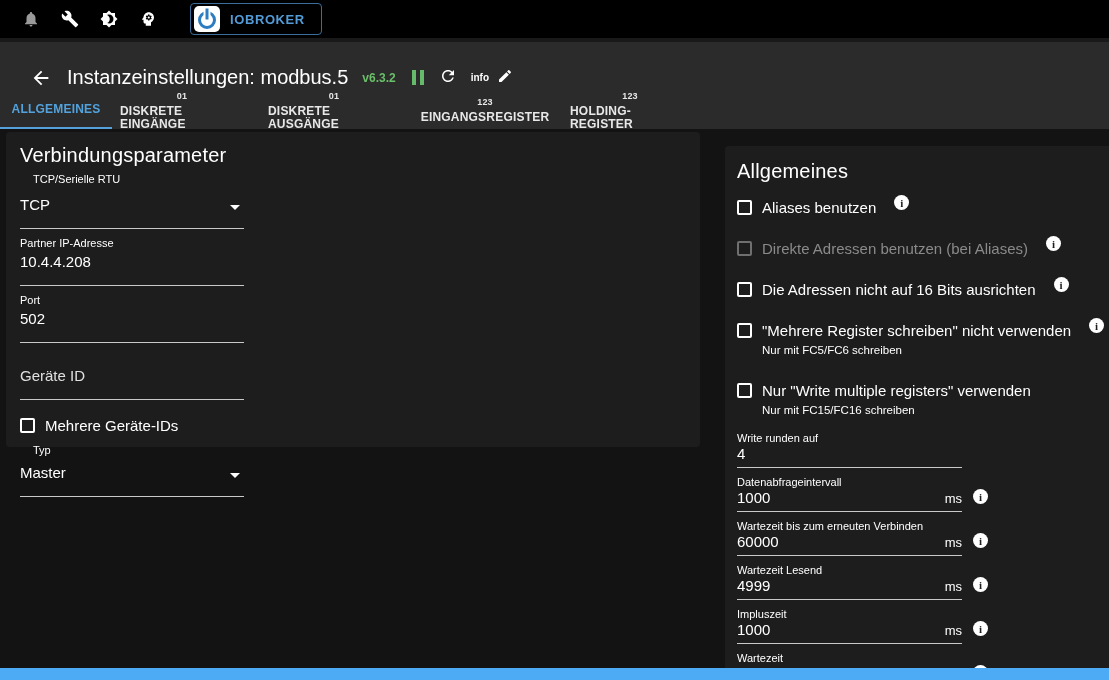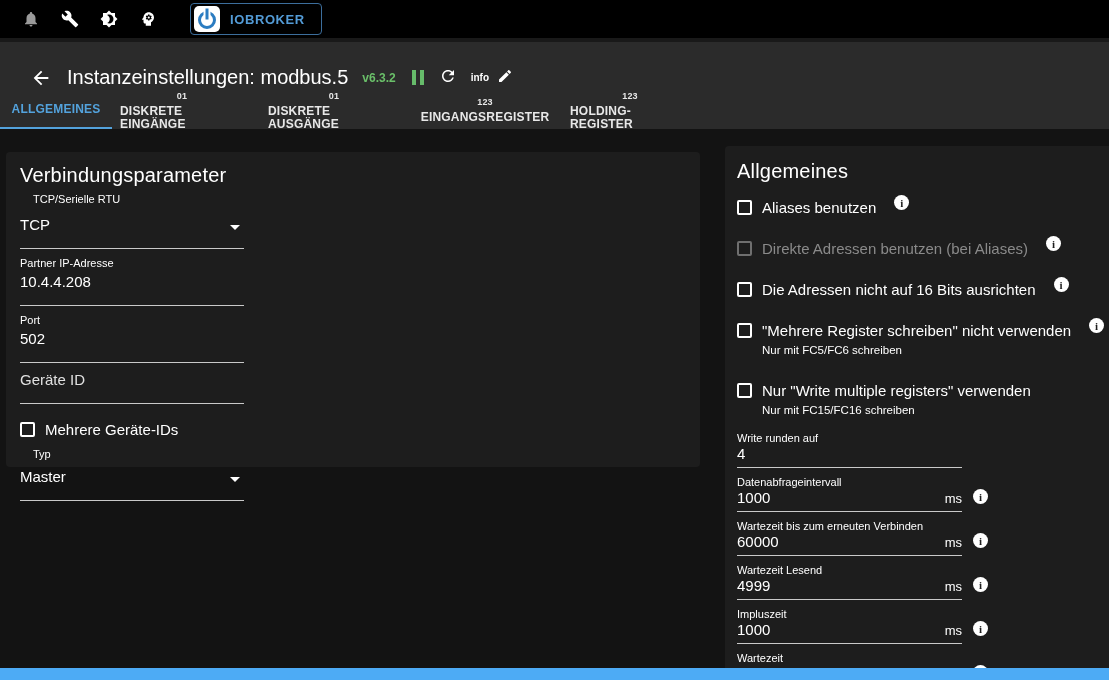--- a/index.html
+++ b/index.html
@@ -56,21 +56,21 @@
   .tab .badge { font-size:9px; font-weight:bold; margin-bottom:2px; color:#e8e8e8; }
   .tab.t1 { width:112px; }
   .tab.t2 { margin-left:8px;  width:124px; }
   .tab.t3 { margin-left:24px; width:132px; }
   .tab.t4 { margin-left:24px; width:122px; }
   .tab.t5 { margin-left:24px; width:120px; }
   .tab.active { color:#53a2dc; border-bottom:2px solid #53a2dc; }
 
   
   .card { position:absolute; background:#1d1d1d; border-radius:4px; }
-  .card.left  { left:6px;  top:152px; width:694px; height:315px; padding:12px 14px; }
+  .card.left  { left:6px;  top:132px; width:694px; height:315px; padding:12px 14px; }
   .card.right { left:725px; top:146px; width:400px; height:534px; padding:14px 12px; overflow:hidden; }
   .panel-title { font-size:20px; font-weight:500; letter-spacing:.2px; color:#fff; }
 
   .lbl-sm { font-size:11px; color:#fff; }
   .indent { margin-left:13px; }
 
   .field { width:224px; }
   .frow {
     display:flex; justify-content:space-between; align-items:baseline;
     border-bottom:1px solid #c9c9c9; padding:2px 0 15px;
@@ -94,21 +94,21 @@
   .cb-row .info-ic { margin-left:18px; position:relative; top:-5px; }
 
   .fieldblock { width:225px; margin-top:8px; position:relative; }
   .fieldblock .lbl-sm { display:block; }
   .fieldblock .frow { width:225px; padding:1px 0 5px; }
   .unit { font-size:13px; }
   .info-abs { position:absolute; right:-26px; top:13px; }
 
   
   .m6 { margin-top:6px; } .m8 { margin-top:8px; } .m9 { margin-top:9px; }
-  .m16 { margin-top:16px; } .m17 { margin-top:17px; } .m22 { margin-top:6px;text-align:right; }
+  .m16 { margin-top:16px; } .m17 { margin-top:17px; } .m22 { margin-top:22px;text-align:right; }
   .m2 { margin-top:2px; } .m10 { margin-top:10px; }
 
   .gap40 { margin-bottom:24px; }
 
   
   .hscroll { position:absolute; left:0; bottom:0; width:1109px; height:12px; background:#4dabf5; z-index:5; cursor:pointer; }
 </style>
 </head>
 <body>
 

